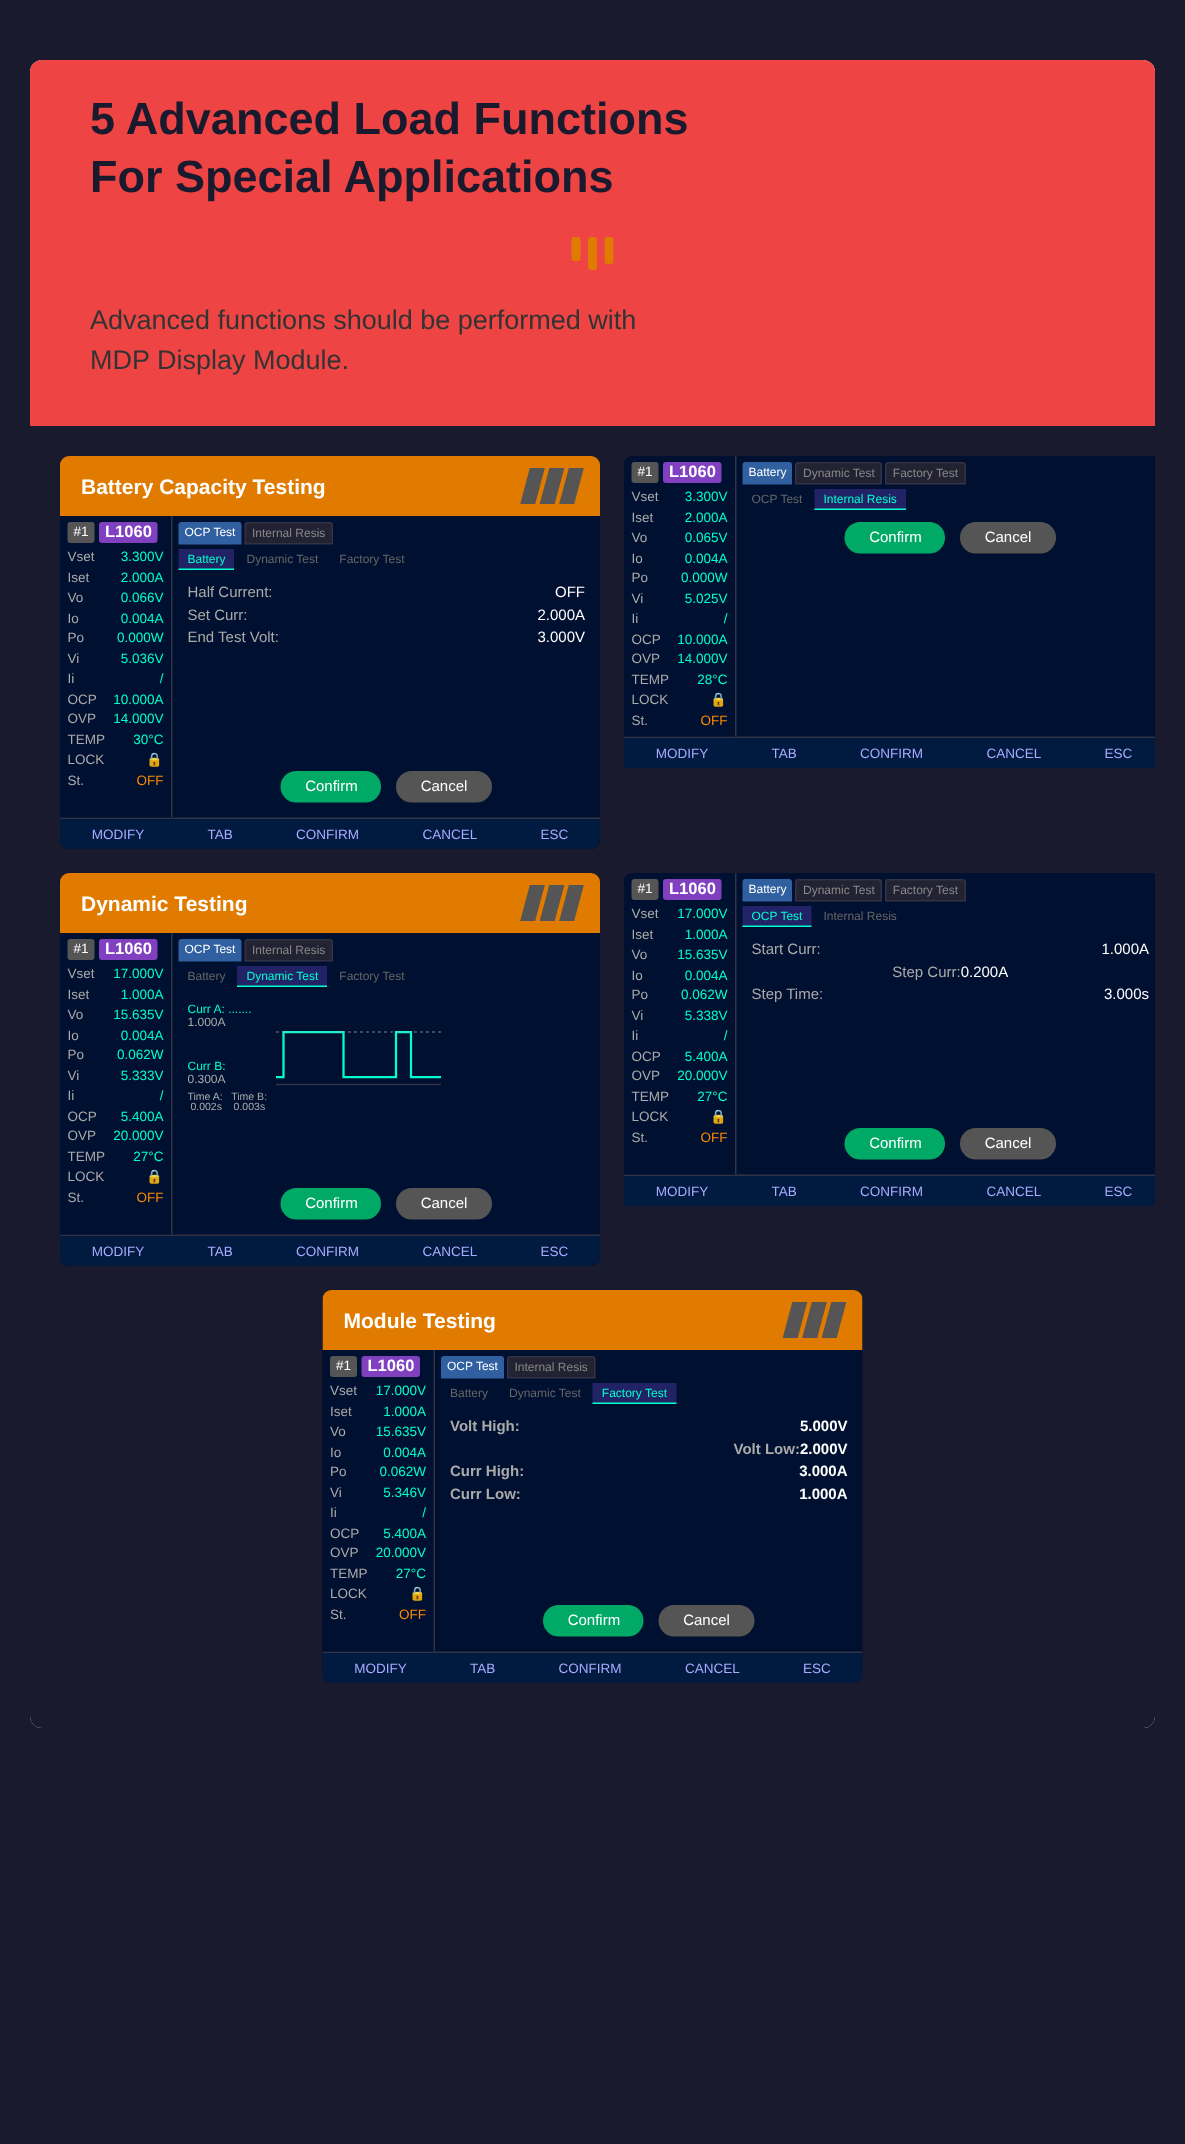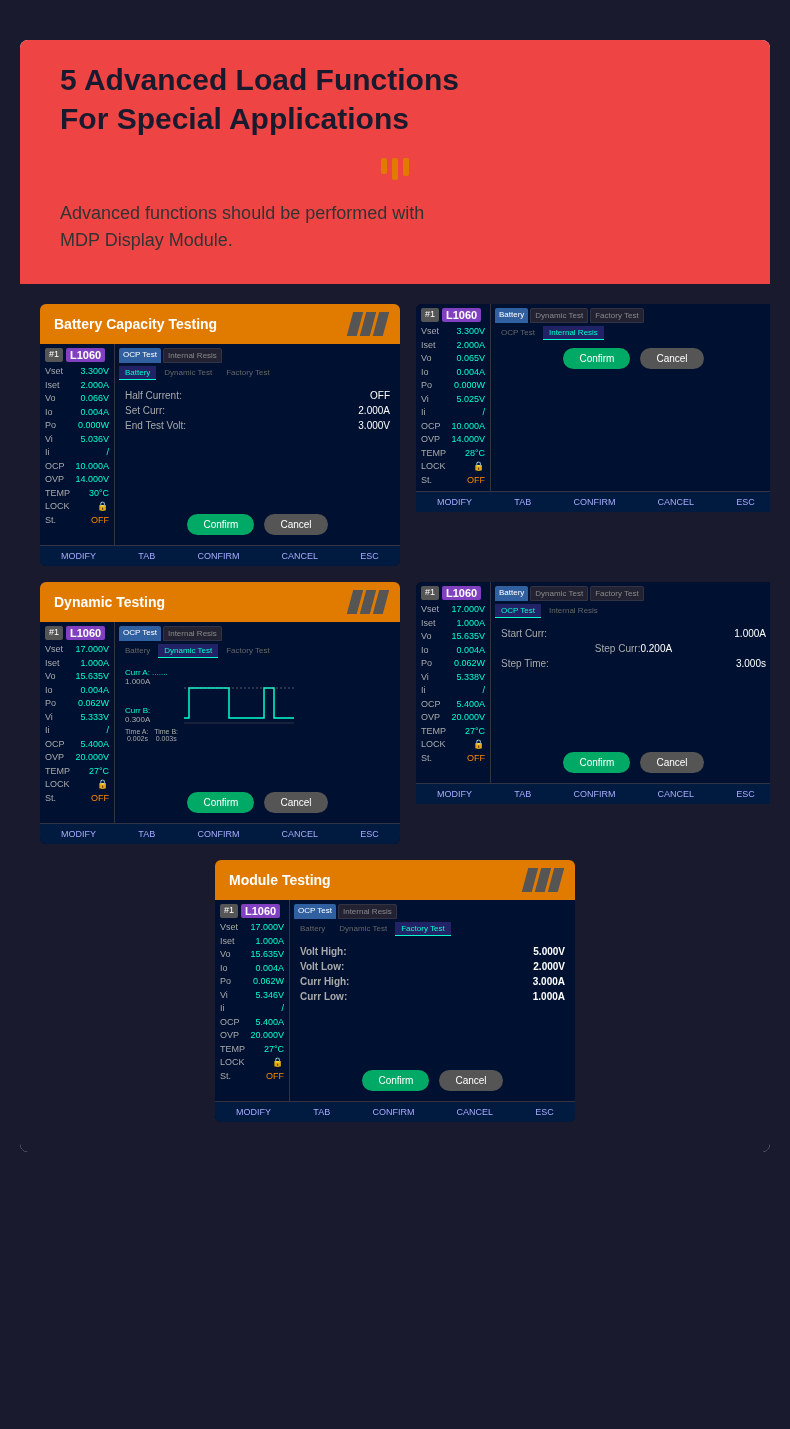--- a/index.html
+++ b/index.html
@@ -777,21 +777,21 @@
               <div class="sub-tabs-row">
                 <span class="sub-tab inactive" style="font-size:8px;">Battery</span>
                 <span class="sub-tab inactive" style="font-size:8px;">Dynamic Test</span>
                 <span class="sub-tab active" style="font-size:8px;color:#00ffcc;border-bottom:1px solid #00ffcc;">Factory Test</span>
               </div>
               <div class="content-area">
                 <div style="display:flex;justify-content:space-between;margin-bottom:4px;font-weight:bold;">
                   <span class="info-label" style="font-weight:bold;">Volt High:</span>
                   <span class="info-value white">5.000V</span>
                 </div>
-                <div style="display:flex;justify-content:space-between;margin-bottom:4px;font-weight:bold;">
+                <div style="display:flex;justify-content:flex-end;margin-bottom:4px;font-weight:bold;">
                   <span class="info-label" style="font-weight:bold;">Volt Low:</span>
                   <span class="info-value white">2.000V</span>
                 </div>
                 <div style="display:flex;justify-content:space-between;margin-bottom:4px;font-weight:bold;">
                   <span class="info-label" style="font-weight:bold;">Curr High:</span>
                   <span class="info-value white">3.000A</span>
                 </div>
                 <div style="display:flex;justify-content:space-between;margin-bottom:4px;font-weight:bold;">
                   <span class="info-label" style="font-weight:bold;">Curr Low:</span>
                   <span class="info-value white">1.000A</span>

